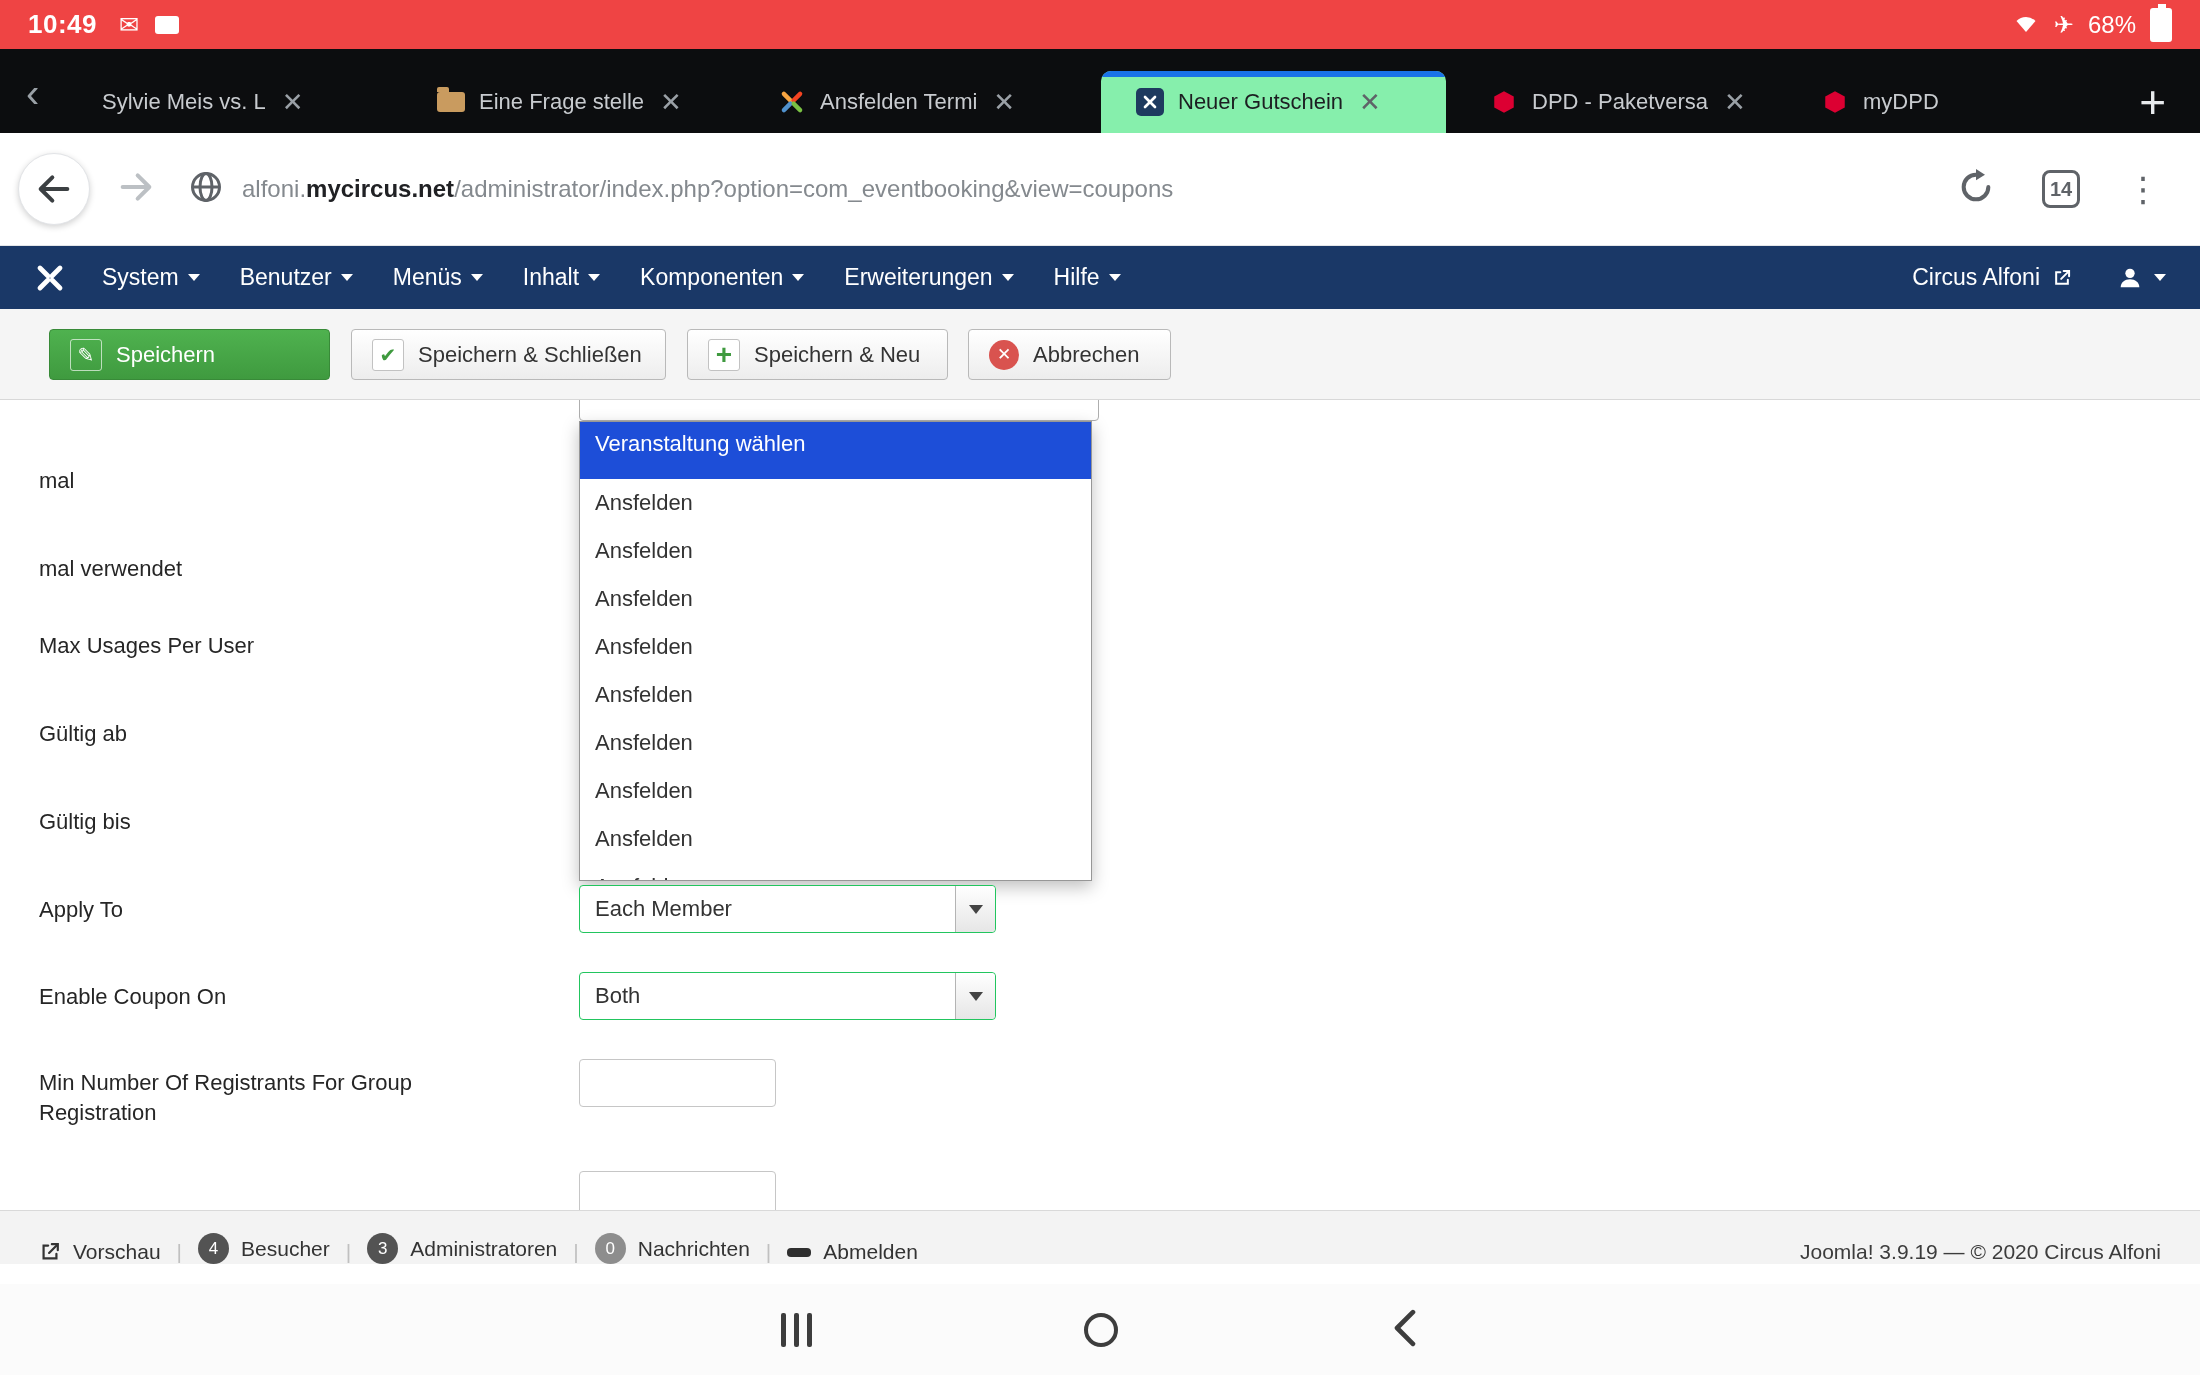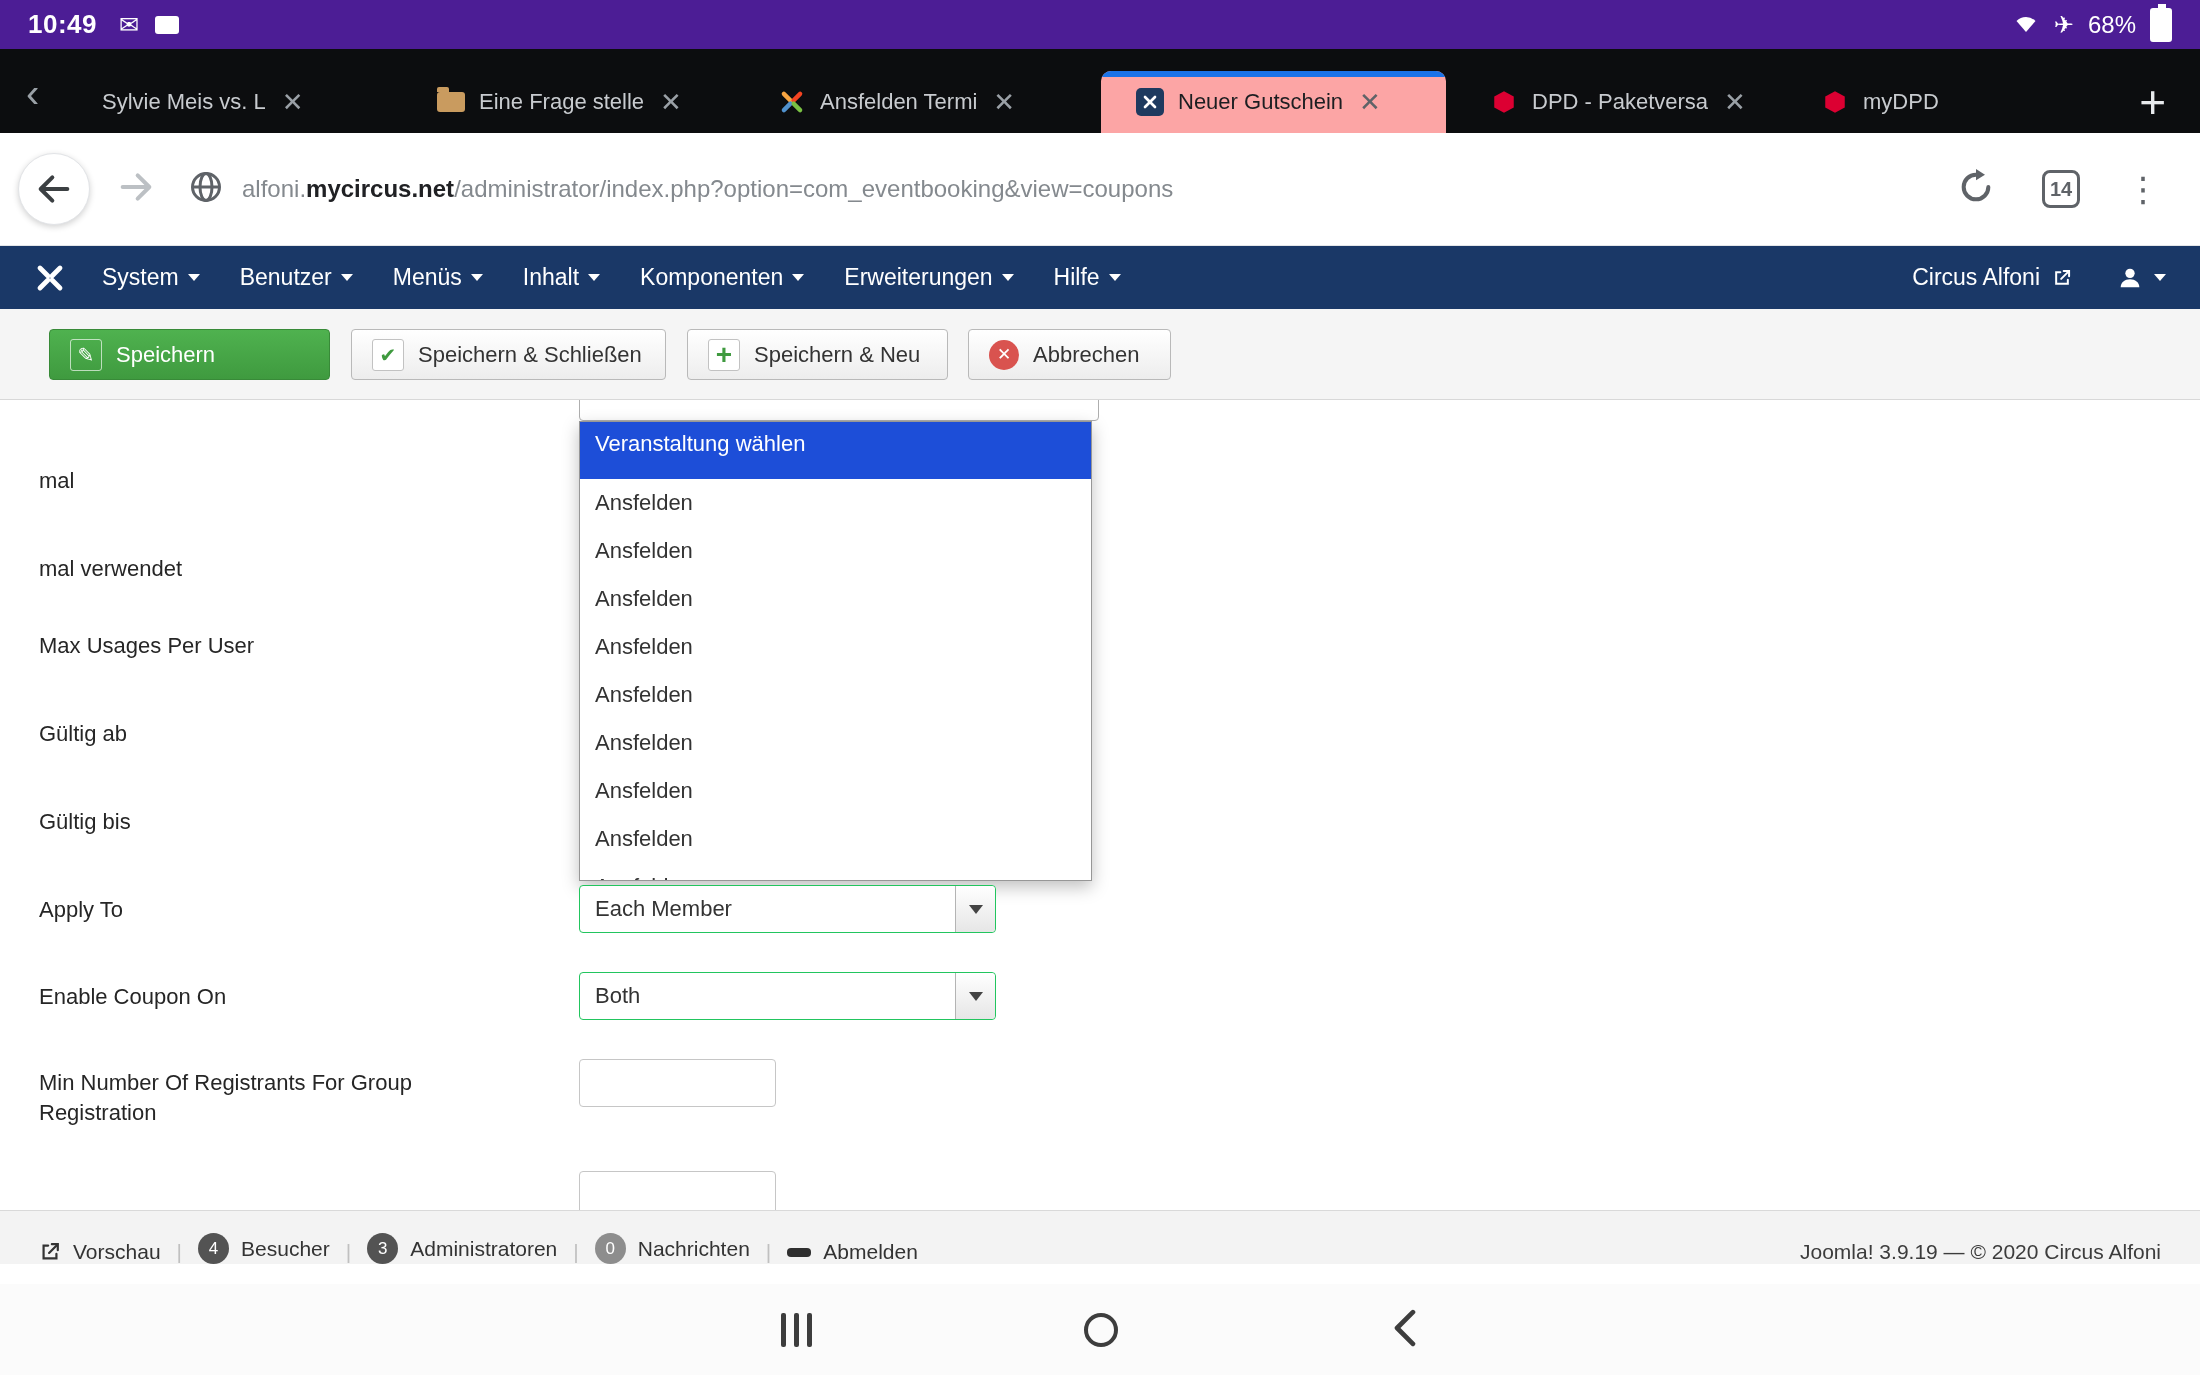--- a/index.html
+++ b/index.html
@@ -1,40 +1,40 @@
 <!DOCTYPE html>
 <html><head>
 <meta charset="utf-8">
 <style>
   * { box-sizing: border-box; margin: 0; padding: 0; }
   html,body { background:#000; }
   body { font-family: "Liberation Sans", sans-serif; }
   .screen { position:relative; width:2200px; height:1375px; background:#fff; overflow:hidden; }
 
   
-  .status-bar { position:absolute; left:0; top:0; width:2200px; height:49px; background:#4c1d95;
+  .status-bar { position:absolute; left:0; top:0; width:2200px; height:49px; background:#ef4444;
     display:flex; align-items:center; padding:0 28px; color:#fff; }
   .status-time { font-size:26px; font-weight:bold; letter-spacing:.5px; }
   .status-left-icons { display:flex; align-items:center; gap:16px; margin-left:22px; }
   .glyph-icon { font-size:24px; line-height:1; color:#fff; }
   .shot-icon { width:24px; height:18px; background:#fff; border-radius:3px; position:relative; }
   .status-right { margin-left:auto; display:flex; align-items:center; gap:14px; }
   .battery { width:22px; height:34px; border:2px solid #fff; border-radius:3px; position:relative; background:#fff; }
   .battery:before { content:""; position:absolute; top:-6px; left:6px; width:8px; height:4px; background:#fff; }
   .batt-pct { font-size:24px; }
 
   
   .tab-strip { position:absolute; left:0; top:49px; width:2200px; height:84px; background:#0c0d0f; }
   .tab-scroll-left { position:absolute; left:26px; top:24px; color:#9aa0a6; font-size:40px; line-height:1; }
   .tabs-row { position:absolute; left:84px; top:22px; height:62px; display:flex; gap:26px; }
   .tab { position:relative; height:62px; display:flex; align-items:center; gap:14px; padding:0 18px;
     border-radius:10px 10px 0 0; color:#c8cbcf; font-size:22px; overflow:hidden; }
   .tab .tab-label { white-space:nowrap; overflow:hidden; max-width:210px; }
   .tab .tab-close { color:#9aa0a6; font-size:26px; margin-left:2px; flex:none; }
-  .tab.active { background:#fca5a5; color:#1c1e21;padding-left:35px; }
+  .tab.active { background:#86efac; color:#1c1e21;padding-left:35px; }
   .tab.active:before { content:""; position:absolute; left:0; top:0; right:0; height:6px; background:#1a73e8; }
   .tab.active .tab-close { color:#5f6368; }
   .favicon { width:28px; height:28px; flex:none; display:flex; align-items:center; justify-content:center; }
   .fav-folder { width:28px; height:20px; background:#c99b5f; border-radius:3px; position:relative; }
   .fav-folder:before { content:""; position:absolute; left:0; top:-5px; width:12px; height:5px; background:#c99b5f; border-radius:2px 2px 0 0; }
   .fav-admin { width:28px; height:28px; border-radius:5px; background:#1e3a5f; display:flex; align-items:center; justify-content:center; }
   .new-tab-button { position:absolute; right:34px; top:30px; color:#e8eaed; font-size:46px; line-height:1; font-weight:300; }
 
   
   .address-bar { position:absolute; left:0; top:133px; width:2200px; height:113px; background:#fff;

